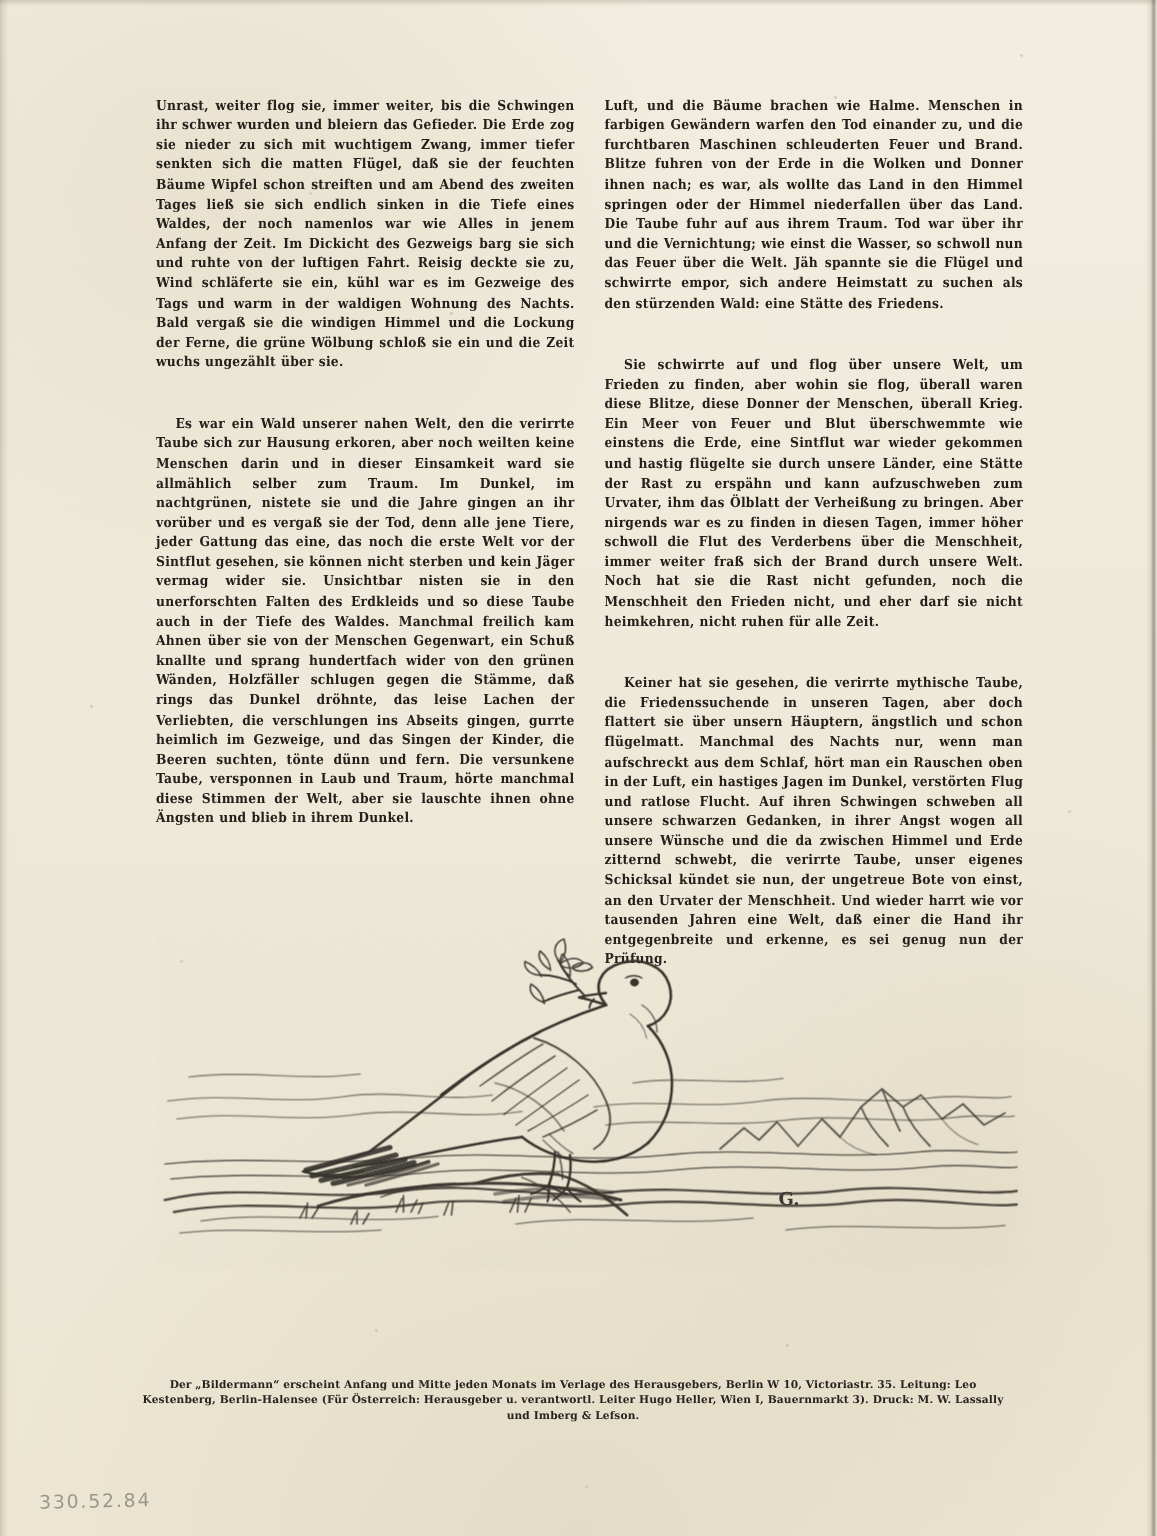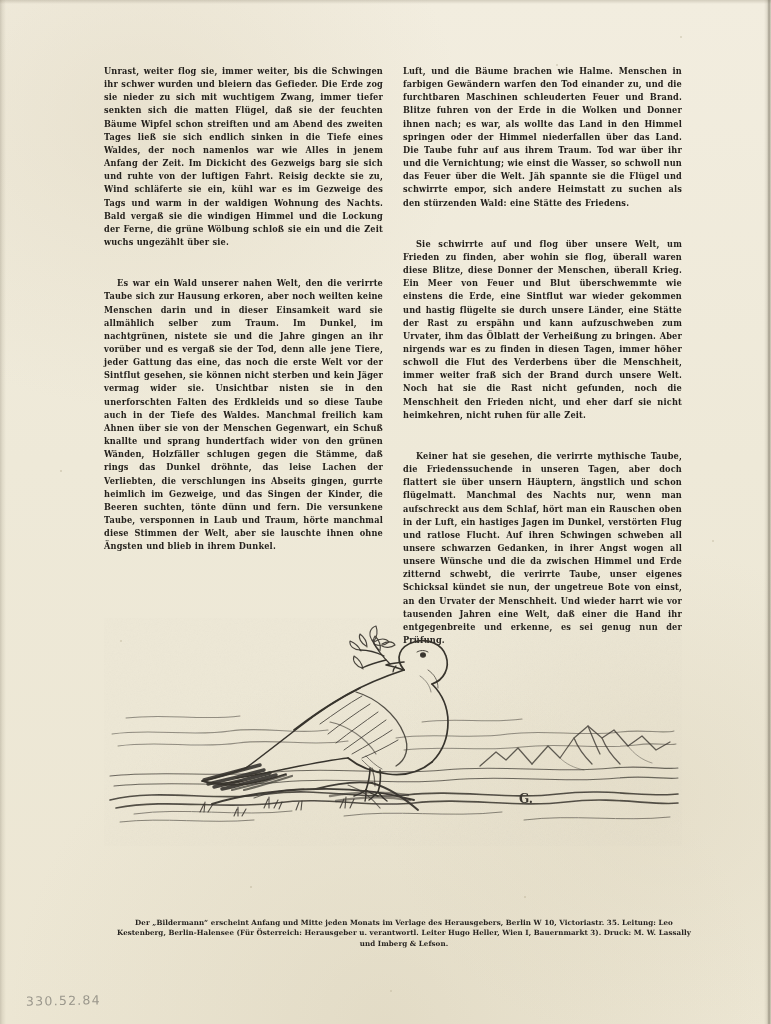--- a/index.html
+++ b/index.html
@@ -83,21 +83,21 @@
     left: 104px;
     top: 618px;
     width: 578px;
     height: 228px;
   }
   .illustration svg { display: block; width: 100%; height: 100%; }
 
   
   .imprint {
     position: absolute;
-    left: 110px;
+    left: 88px;
     top: 918px;
     width: 588px;
     text-align: center;
     font-size: 7.1px;
     line-height: 10.4px;
     color: #262320;
     font-weight: 700;
     letter-spacing: 0.01em;
   }
 

